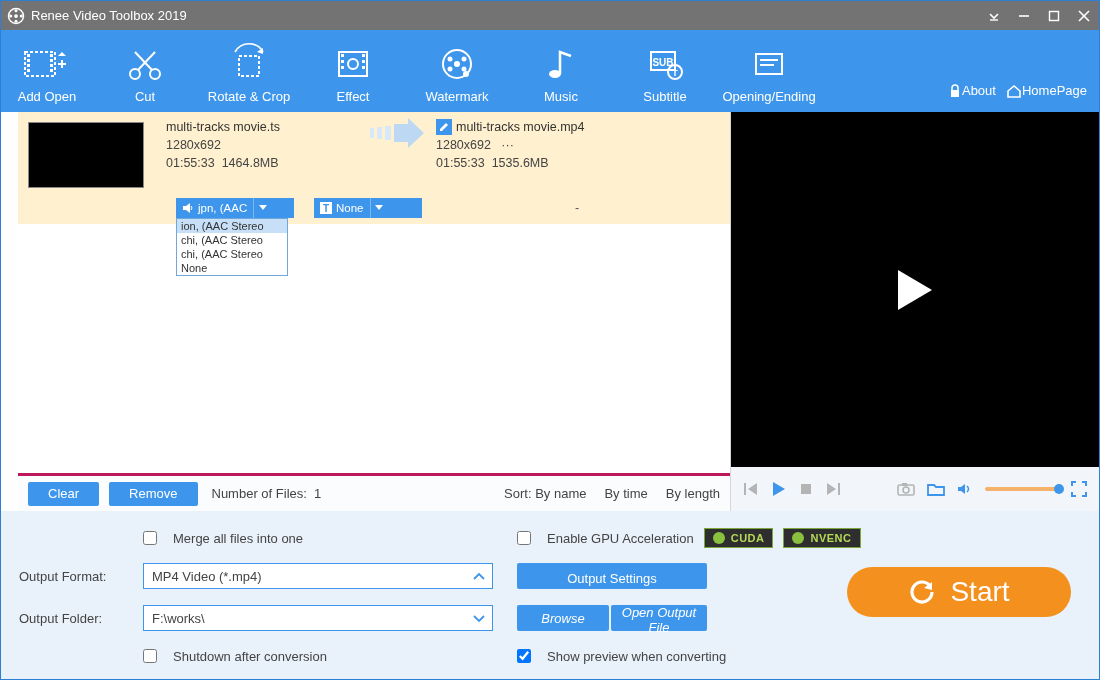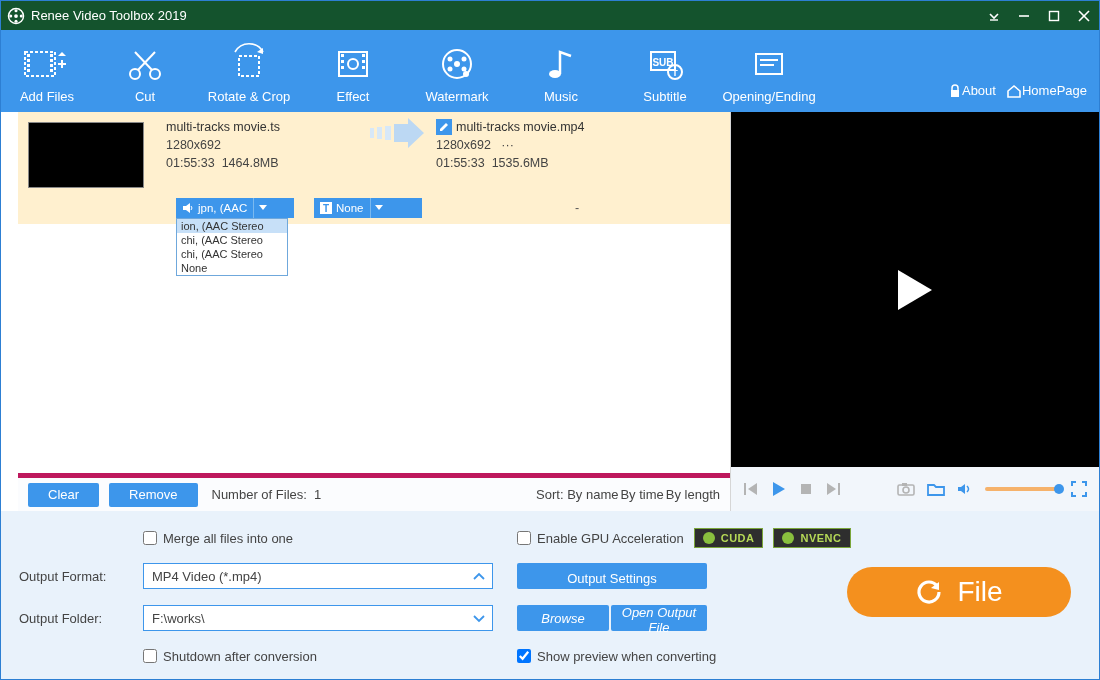--- a/index.html
+++ b/index.html
@@ -1,19 +1,19 @@
 <!DOCTYPE html>
 <html><head>
 <meta charset="utf-8">
 <style>
   *{box-sizing:border-box;margin:0;padding:0;font-family:"Segoe UI",Tahoma,sans-serif;}
   body{width:1100px;height:680px;overflow:hidden;background:#fff;}
   .window{width:1100px;height:680px;display:flex;flex-direction:column;border:1px solid #2d7fd3;}
   
-  .titlebar{height:29px;background:#14532d;display:flex;align-items:center;color:#fff;font-size:13px;padding-left:6px;}
+  .titlebar{height:29px;background:#737373;display:flex;align-items:center;color:#fff;font-size:13px;padding-left:6px;}
   .titlebar .logo{width:18px;height:18px;margin-right:6px;}
   .titlebar .title{flex:1;}
   .titlebar .wbtn{width:30px;height:29px;display:flex;align-items:center;justify-content:center;cursor:pointer;}
   .titlebar .wbtn svg{stroke:#fff;fill:none;}
   
   .toolbar{height:82px;background:#3d96eb;display:flex;align-items:flex-end;color:#fff;}
   .tbtn{width:104px;display:flex;flex-direction:column;align-items:center;gap:6px;padding-bottom:8px;cursor:pointer;}
   .tbtn.addfiles{width:92px;}
   .tbtn .ticon{height:38px;display:flex;align-items:center;justify-content:center;}
   .tbtn .tlabel{font-size:13px;white-space:nowrap;}
@@ -47,28 +47,28 @@
   
   .preview{width:368px;display:flex;flex-direction:column;background:#fbfcfe;}
   .video{flex:1;background:#000;position:relative;display:flex;align-items:center;justify-content:center;margin:0;}
   .video .bigplay{width:0;height:0;border-left:34px solid #fff;border-top:20px solid transparent;border-bottom:20px solid transparent;}
   .player{height:44px;display:flex;align-items:center;gap:12px;padding:0 12px;background:#f2f6fb;}
   .pbtn{cursor:pointer;color:#3d96eb;display:flex;align-items:center;}
   .pbtn.disabled{color:#b4b4b4;}
   .volslider{width:74px;height:4px;background:#f6b26b;border-radius:2px;position:relative;}
   .volslider .knob{position:absolute;right:-5px;top:-3px;width:10px;height:10px;border-radius:50%;background:#3d96eb;}
   
-  .listbar{height:38px;display:flex;align-items:center;padding:0 10px;gap:10px;border-top:5px solid #be185d;font-size:13px;color:#444;background:#fbfcfe;}
+  .listbar{height:38px;display:flex;align-items:center;padding:0 10px;gap:10px;border-top:3px solid #be185d;font-size:13px;color:#444;background:#fbfcfe;}
   .bluebtn{background:#3d96eb;color:#fff;border:none;height:24px;padding:8px 24px;font-size:13px;cursor:pointer;border-radius:2px;}
   .bluebtn.small{padding:0 20px;}
   .listbar .filecount{margin-left:4px;}
-  .listbar .sortwrap{margin-left:auto;display:flex;align-items:center;gap:2px;}
+  .listbar .sortwrap{margin-left:auto;display:flex;align-items:center;gap:18px;}
   
   .settings{height:168px;background:#e9f2fb;padding:14px 18px 8px 18px;display:grid;grid-template-columns:118px 350px 12px 200px 1fr;grid-template-rows:26px 34px 34px 26px;gap:8px 6px;align-items:center;font-size:13px;color:#444;position:relative;}
-  .chkline{display:flex;align-items:center;gap:6px;}
+  .chkline{display:flex;align-items:center;gap:16px;}
   .chkline input{width:14px;height:14px;}
   .formlabel{font-size:13px;color:#444;}
   .combo{height:26px;border:1px solid #3d96eb;background:#fff;display:flex;align-items:center;padding:0 8px;font-size:13px;cursor:pointer;position:relative;}
   .combo .caret{margin-left:auto;color:#3d96eb;}
   .btnrow{display:flex;gap:2px;}
   .btnrow .bluebtn{padding:0 18px;height:26px;font-style:italic;}
   .gpuarea{display:flex;align-items:center;gap:10px;}
   .gpubadge{border:1px solid #7aa63a;background:#2e2e2e;color:#b6d957;font-size:11px;font-weight:bold;height:20px;padding:0 8px;display:inline-flex;align-items:center;gap:6px;letter-spacing:0.5px;}
   .gpubadge .dot{width:12px;height:12px;border-radius:50%;background:#89c03e;}
   .startbtn{position:absolute;right:28px;top:56px;width:224px;height:50px;border-radius:26px;background:#f4901e;color:#fff;font-size:28px;display:flex;align-items:center;justify-content:center;gap:14px;cursor:pointer;}
@@ -125,21 +125,21 @@
               <rect x="5" y="23" width="3" height="3"></rect>
               <rect x="28" y="8" width="3" height="3"></rect>
               <rect x="28" y="13" width="3" height="3"></rect>
               <rect x="28" y="18" width="3" height="3"></rect>
               <rect x="28" y="23" width="3" height="3"></rect>
             </g>
             <path d="M36 18 L44 18 M40 14 L40 22" stroke="#fff" stroke-width="2"></path>
             <path d="M40 6 L44 10 L36 10 Z" fill="#fff"></path>
           </svg>
       </div>
-      <span class="tlabel">Add Files</span>
+      <span class="tlabel">Add Open</span>
     </div>
     <div class="tbtn">
       <div class="ticon">
         <svg width="40" height="36">
             <circle cx="10" cy="28" r="5" fill="none" stroke="#fff" stroke-width="2"></circle>
             <circle cx="30" cy="28" r="5" fill="none" stroke="#fff" stroke-width="2"></circle>
             <line x1="13" y1="24" x2="30" y2="6" stroke="#fff" stroke-width="2"></line>
             <line x1="27" y1="24" x2="10" y2="6" stroke="#fff" stroke-width="2"></line>
           </svg>
       </div>
@@ -436,17 +436,17 @@
     <label class="chkline" style="grid-column:4 / span 2;">
         <input type="checkbox" checked="" style="">
         <span>Show preview when converting</span>
       </label>
 
     <div class="startbtn">
       <svg width="28" height="28">
           <path d="M22 8 A10 10 0 1 0 24 14" fill="none" stroke="#fff" stroke-width="3.2"></path>
           <path d="M24 4 L24 12 L16 10 Z" fill="#fff"></path>
         </svg>
-      <span>File</span>
+      <span>Start</span>
     </div>
   </div>
 
 </div>
 
 </body></html>

